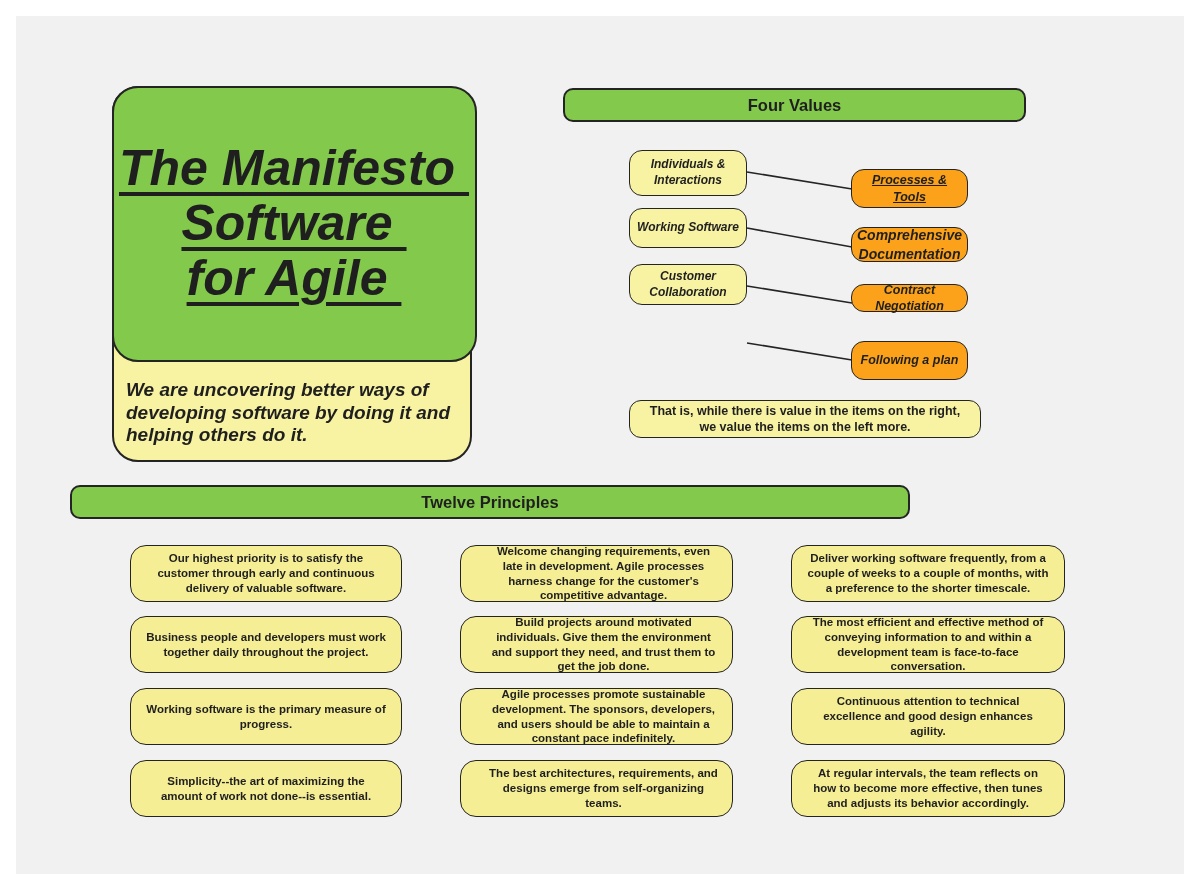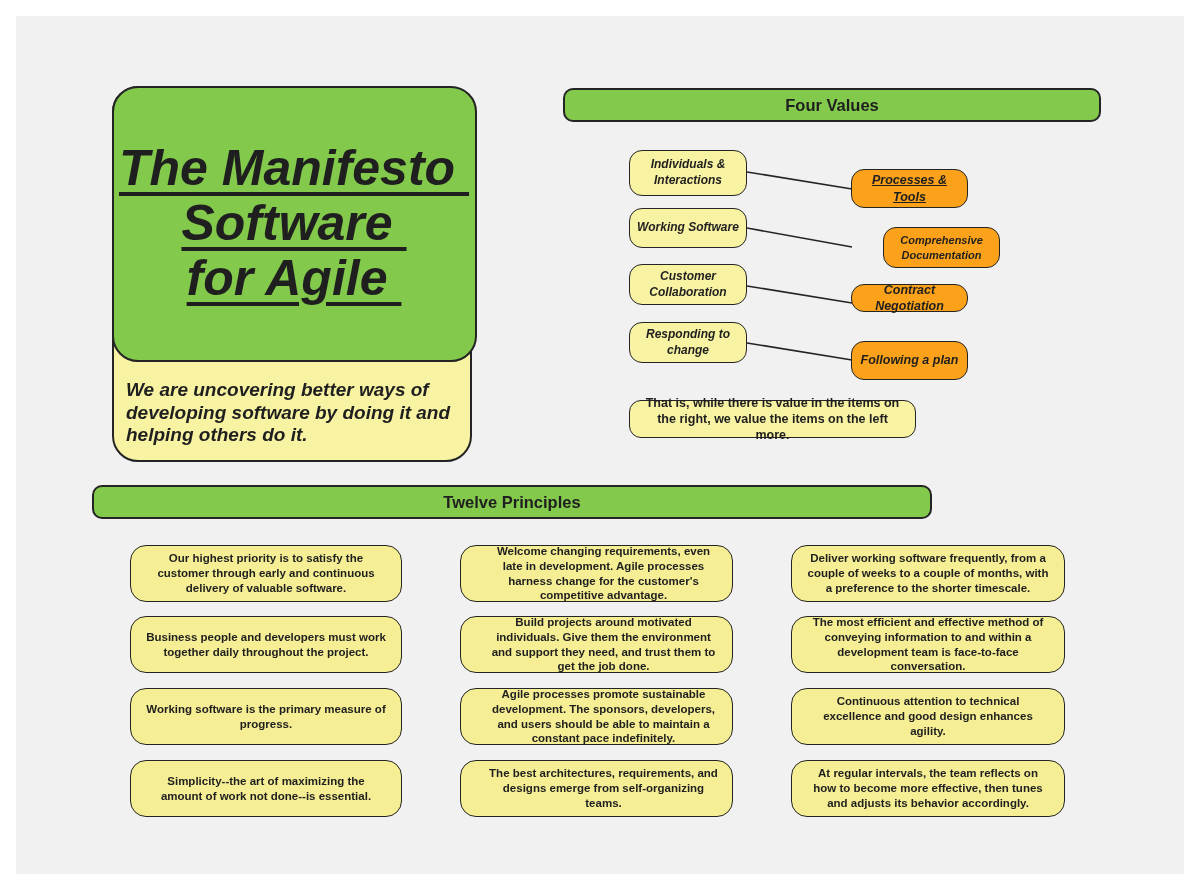--- a/index.html
+++ b/index.html
@@ -23,38 +23,38 @@
   .title-line{font-size:50px; line-height:55px; font-style:italic; font-weight:700;
     color:var(--text); white-space:pre; text-decoration:underline;
     text-decoration-thickness:3.5px; text-underline-offset:7px;}
   .subtitle{position:absolute; left:12px; right:12px; top:291px; text-align:left;
     font-size:19px; line-height:22.5px; font-style:italic; font-weight:700; color:var(--text);}
 
   
   .banner{position:absolute; background:var(--green); border:2px solid var(--ink);
     border-radius:10px; display:flex; align-items:center; justify-content:center;
     font-weight:700; font-size:16.5px; color:var(--text);}
-  .fv-header{left:563px; top:88px; width:538px; height:34px;}
-  .tp-header{left:92px; top:485px; width:840px; height:34px;}
+  .fv-header{left:563px; top:88px; width:463px; height:34px;}
+  .tp-header{left:70px; top:485px; width:840px; height:34px;}
 
   
   .vbox{position:absolute; display:flex; align-items:center; justify-content:center;
     text-align:center; font-style:italic; font-weight:700; color:var(--text);
     border:1.8px solid var(--ink); line-height:1.3; padding:2px 6px;}
   .fvl{left:629px; width:118px; background:var(--yellowLight); border-radius:13px; font-size:12px;}
   .fvl0{top:150px; height:46px;}
   .fvl1{top:208px; height:40px;}
   .fvl2{top:264px; height:41px;}
   .fvl3{top:322px; height:41px;}
   .fvr{left:851px; width:117px; background:var(--orange); border-radius:13px; font-size:12.5px;}
   .fvr0{top:169px; height:39px;text-decoration:underline;}
-  .fvr1{top:227px; height:41px; font-size:11px;margin-left:32px;}
+  .fvr1{top:227px; height:35px; font-size:14px;}
   .fvr2{top:284px; height:28px;}
   .fvr3{top:341px; height:39px;}
-  .fv-note{position:absolute; left:629px; top:400px; width:287px; height:38px;
+  .fv-note{position:absolute; left:629px; top:400px; width:352px; height:38px;
     background:var(--yellowLight); border:1.8px solid var(--ink); border-radius:12px;
     display:flex; align-items:center; justify-content:center; text-align:center;
     font-weight:700; font-size:12.5px; line-height:16px; color:var(--text); padding:0 10px;}
 
   
   .pbox{position:absolute; height:57px; background:var(--yellow); border:1.8px solid var(--ink);
     border-radius:16px; display:flex; align-items:center; justify-content:center;
     text-align:center; font-weight:700; font-size:11.5px; line-height:14.8px;
     color:var(--text); padding:4px 14px;}
   .c0{left:130px; width:272px;}
@@ -82,21 +82,20 @@
       <div class="title-line">for Agile </div>
     </div>
     <div class="subtitle">We are uncovering better ways of developing software by doing it and helping others do it.</div>
   </div>
 
   <div class="banner fv-header">Four Values</div>
 
   <div class="vbox fvl fvl0">Individuals &amp; Interactions</div>
   <div class="vbox fvl fvl1">Working Software</div>
   <div class="vbox fvl fvl2">Customer Collaboration</div>
-  <div class="vbox fvl fvl3">Responding to change</div>
 
   <div class="vbox fvr fvr0">Processes &amp; Tools</div>
   <div class="vbox fvr fvr1">Comprehensive Documentation</div>
   <div class="vbox fvr fvr2">Contract Negotiation</div>
   <div class="vbox fvr fvr3">Following a plan</div>
 
   <div class="fv-note">That is, while there is value in the items on the right, we value the items on the left more.</div>
 
   <div class="banner tp-header">Twelve Principles</div>
 

